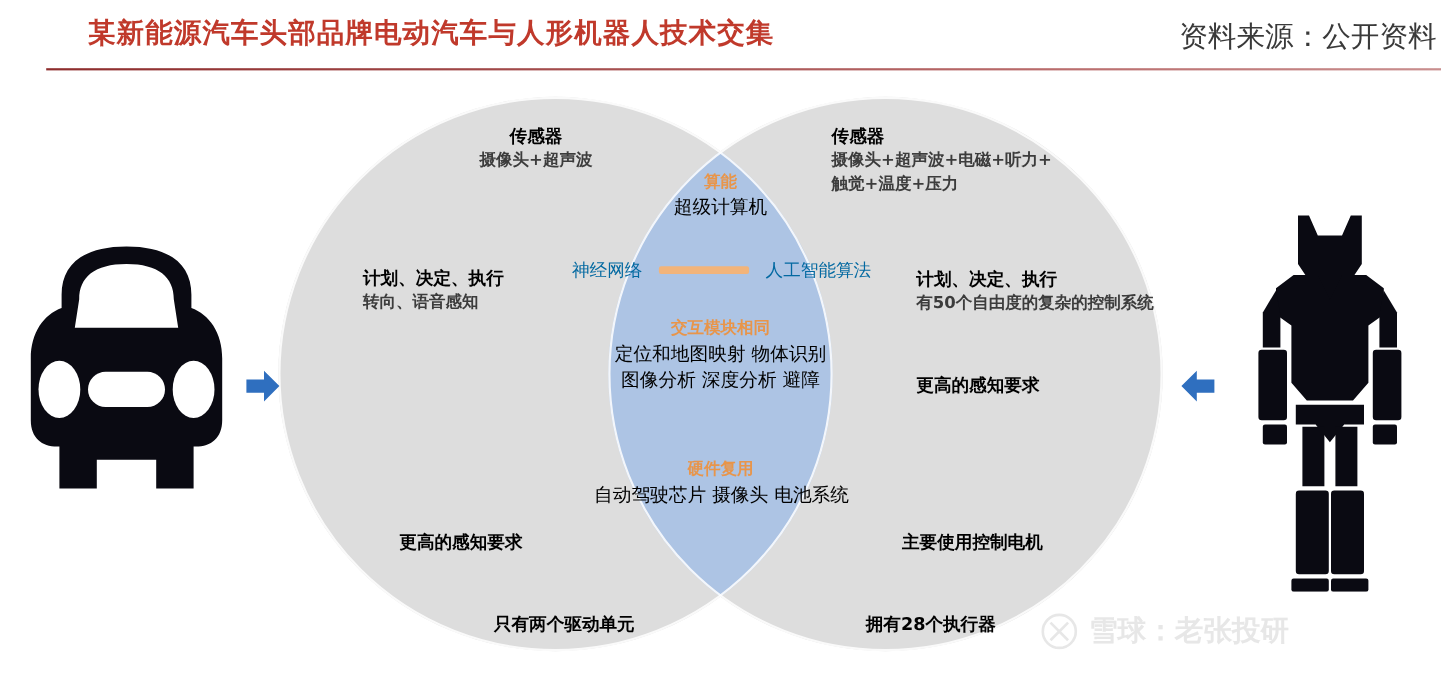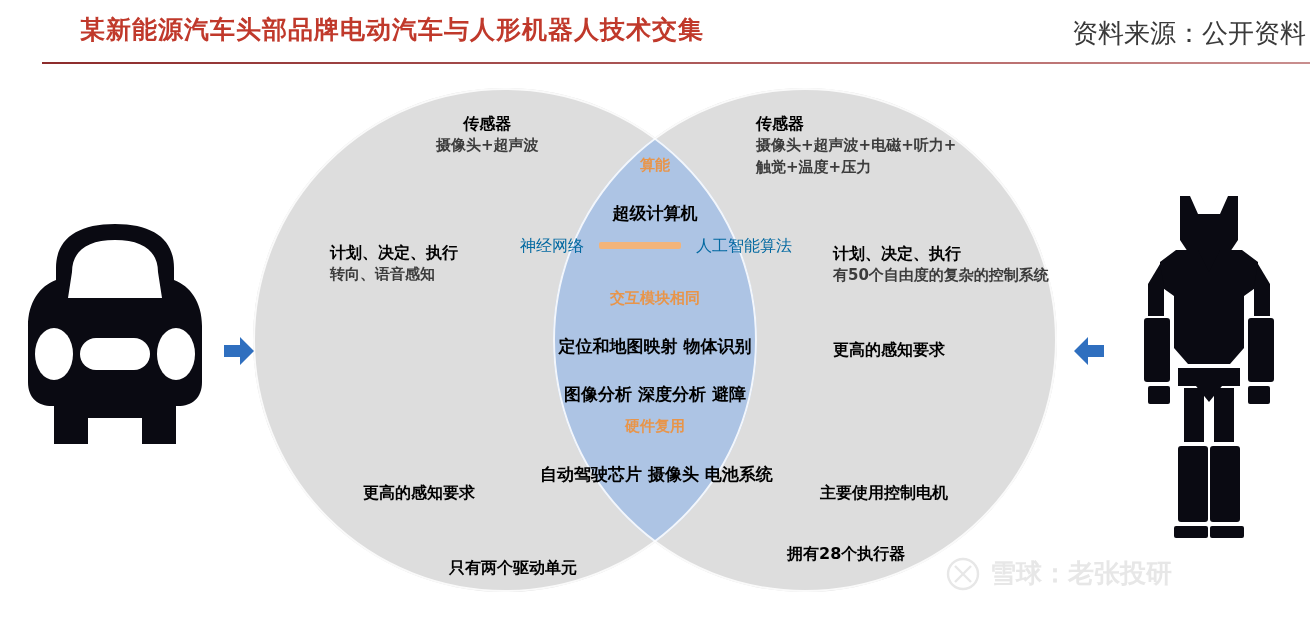--- a/index.html
+++ b/index.html
@@ -125,44 +125,43 @@
     font-weight: 700;
     font-size: 16px;
     color: #000000;
   }
   .tsub {
     font-weight: 600;
     font-size: 15px;
     color: #3c3c3c;
   }
   .thead-center {
-    font-weight: 700;
+    font-weight: 400;
     font-size: 17px;
     color: #000000;
-    margin-top: 24px;
   }
   .torange {
     font-weight: 700;
     font-size: 15px;
     color: #e8954a;
   }
   .tcenter { text-align: center; }
 
   
   #lc-sensor    { left: 436px; top: 46px;  text-align: center; }
   #lc-plan      { left: 330px; top: 175px; text-align: left; }
   #lc-motor     { left: 363px; top: 415px; }
   #lc-drive     { left: 449px; top: 490px; }
 
   
   #rc-sensor    { left: 756px; top: 46px;  text-align: left; }
   #rc-plan      { left: 833px; top: 176px; text-align: left; }
   #rc-percep    { left: 833px; top: 272px; text-align: left; }
   #rc-motor     { left: 820px; top: 415px; }
-  #rc-actuator  { left: 787px; top: 476px; }
+  #rc-actuator  { left: 787px; top: 490px; }
 
   
   #cc-compute   { left: 555px; top: 89px;  width: 200px; }
   #cc-nn-row    { left: 520px; top: 168px; width: 272px;
                   display: flex; align-items: center; justify-content: space-between; }
   #cc-inter     { left: 545px; top: 222px; width: 220px; }
   #cc-hw        { left: 540px; top: 350px; width: 230px; }
 
   .connector {
     width: 82px;

